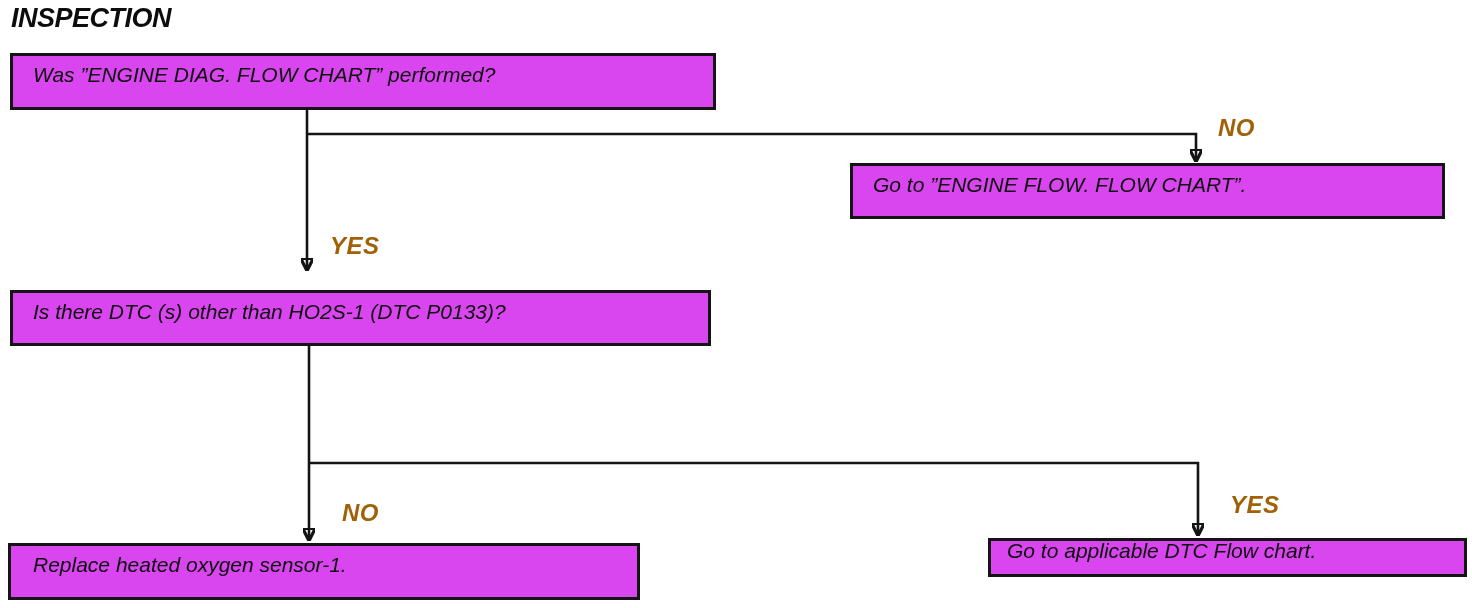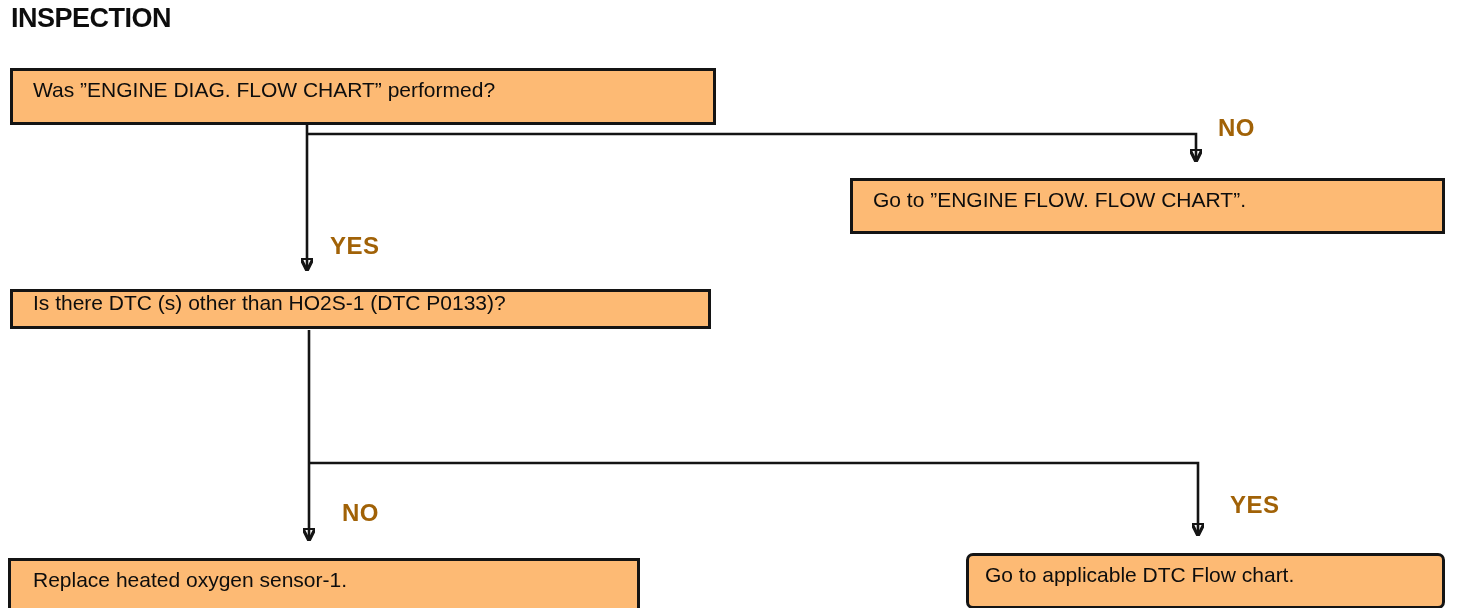--- a/index.html
+++ b/index.html
@@ -3,46 +3,45 @@
 <meta charset="utf-8">
 <style>
   * { margin: 0; padding: 0; box-sizing: border-box; }
   html, body { background: #ffffff; }
   body {
     width: 1472px; height: 608px; overflow: hidden;
     font-family: "Liberation Sans", sans-serif;
   }
   .canvas {
     position: relative; width: 1472px; height: 608px;
-    background: #ffffff; color: #0d0d0d;
+    background: #ffffff; color: #0d0d0d; font-style: italic;
   }
   .page-title {
     position: absolute; left: 11px; top: 3px;
     font-size: 27px; font-weight: 700; letter-spacing: -0.5px;
     color: #0d0d0d;
   }
   .connectors {
     position: absolute; left: 0; top: 0; width: 1472px; height: 608px;
     pointer-events: none;
   }
   .connectors path { stroke: #141414; stroke-width: 2.6; fill: none; }
   .node {
-    position: absolute; background: #fdba74;
+    position: absolute; background: #d946ef;
     border: 3px solid #141414;
     display: flex; align-items: center;
     font-size: 21px; line-height: 1.15;
     padding-left: 20px; padding-bottom: 12px;
     white-space: nowrap;
-    margin-top: 15px;
   }
   .node-q1   { left: 10px;  top: 53px;  width: 706px; height: 57px; }
   .node-no1  { left: 850px; top: 163px; width: 595px; height: 56px; }
-  .node-q2   { left: 10px;  top: 274px; width: 701px; height: 40px; }
+  .node-q2   { left: 10px;  top: 290px; width: 701px; height: 56px; }
   .node-no2  { left: 8px;   top: 543px; width: 632px; height: 57px; padding-left: 22px; }
-  .node-yes2 { left: 966px; top: 538px; width: 479px; height: 56px; padding-left: 16px; border-radius: 7px; }
+  .node-yes2 { left: 988px; top: 538px; width: 479px; height: 39px; padding-left: 16px; }
   .branch-label {
     position: absolute; font-size: 24px; font-weight: 700;
     letter-spacing: 0.5px; color: #a16207; line-height: 1;
   }
   .label-no1  { left: 1218px; top: 116px; }
   .label-yes1 { left: 330px;  top: 234px; }
   .label-no2  { left: 342px;  top: 501px; }
   .label-yes2 { left: 1230px; top: 493px; }
 </style>
 </head>

